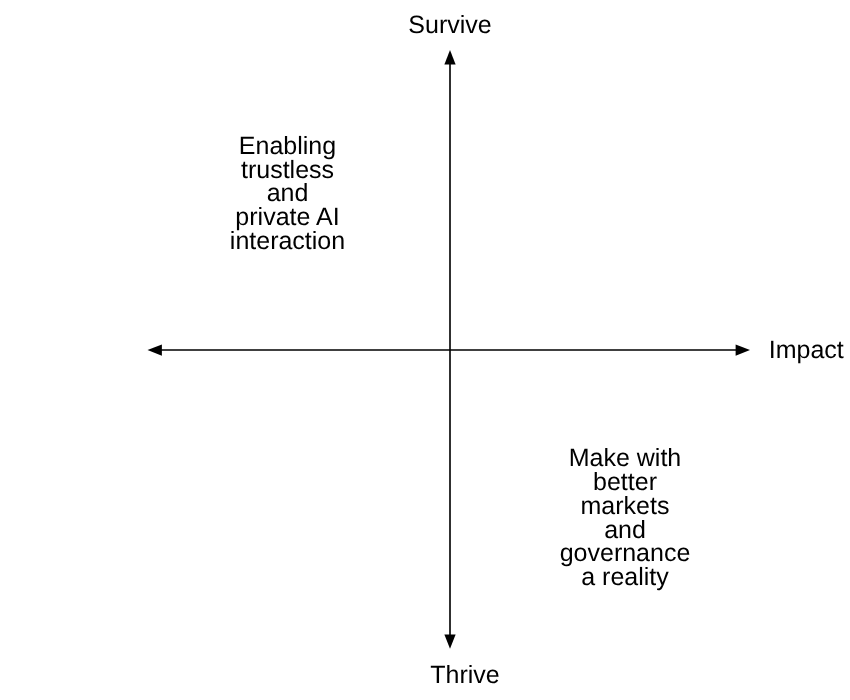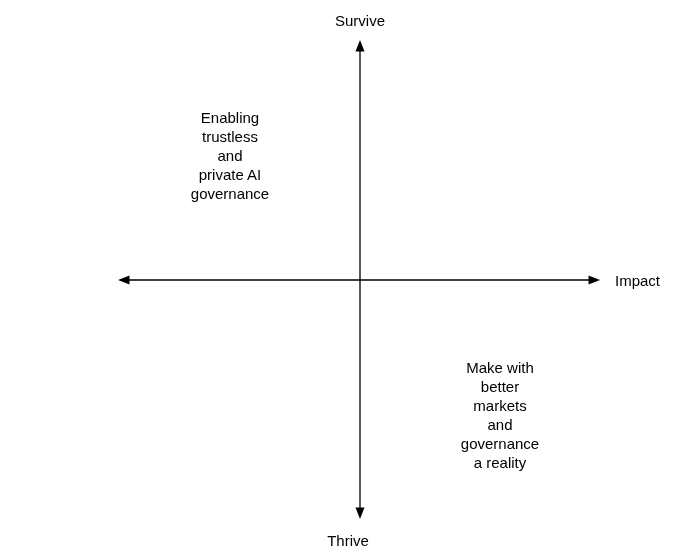--- a/index.html
+++ b/index.html
@@ -18,21 +18,21 @@
   }
   .axes-svg {
     position: absolute;
     left: 0;
     top: 0;
     width: 680px;
     height: 560px;
   }
   .label {
     position: absolute;
-    font-size: 15px;
+    font-size: 20px;
     line-height: 19px;
     color: #000000;
     white-space: pre-line;
   }
   .axis-label-center {
     width: 160px;
     text-align: center;
   }
   .quadrant-label {
     width: 180px;
@@ -42,21 +42,21 @@
     left: 0;
     width: 107px;
     text-align: right;
     top: 271px;
   }
   .right-axis-label {
     left: 615px;
     top: 271px;
   }
   .survive-label { left: 280px; top: 11px; }
-  .thrive-label  { left: 268px; top: 531px; }
+  .thrive-label  { left: 292px; top: 531px; }
   .q-top-left     { left: 140px; top: 108px; }
   .q-top-right    { left: 410px; top: 108px; }
   .q-bottom-left  { left: 140px; top: 368px; }
   .q-bottom-right { left: 410px; top: 358px; }
 </style>
 </head>
 <body>
 
 <div class="canvas">
 
@@ -76,21 +76,21 @@
 
   <div class="label axis-label-center thrive-label">Thrive</div>
 
 
   <div class="label right-axis-label">Impact</div>
 
   <div class="label quadrant-label q-top-left">Enabling
 trustless
 and
 private AI
-governance</div>
+interaction</div>
 
 
 
   <div class="label quadrant-label q-bottom-right">Make with
 better
 markets
 and
 governance
 a reality</div>
 

